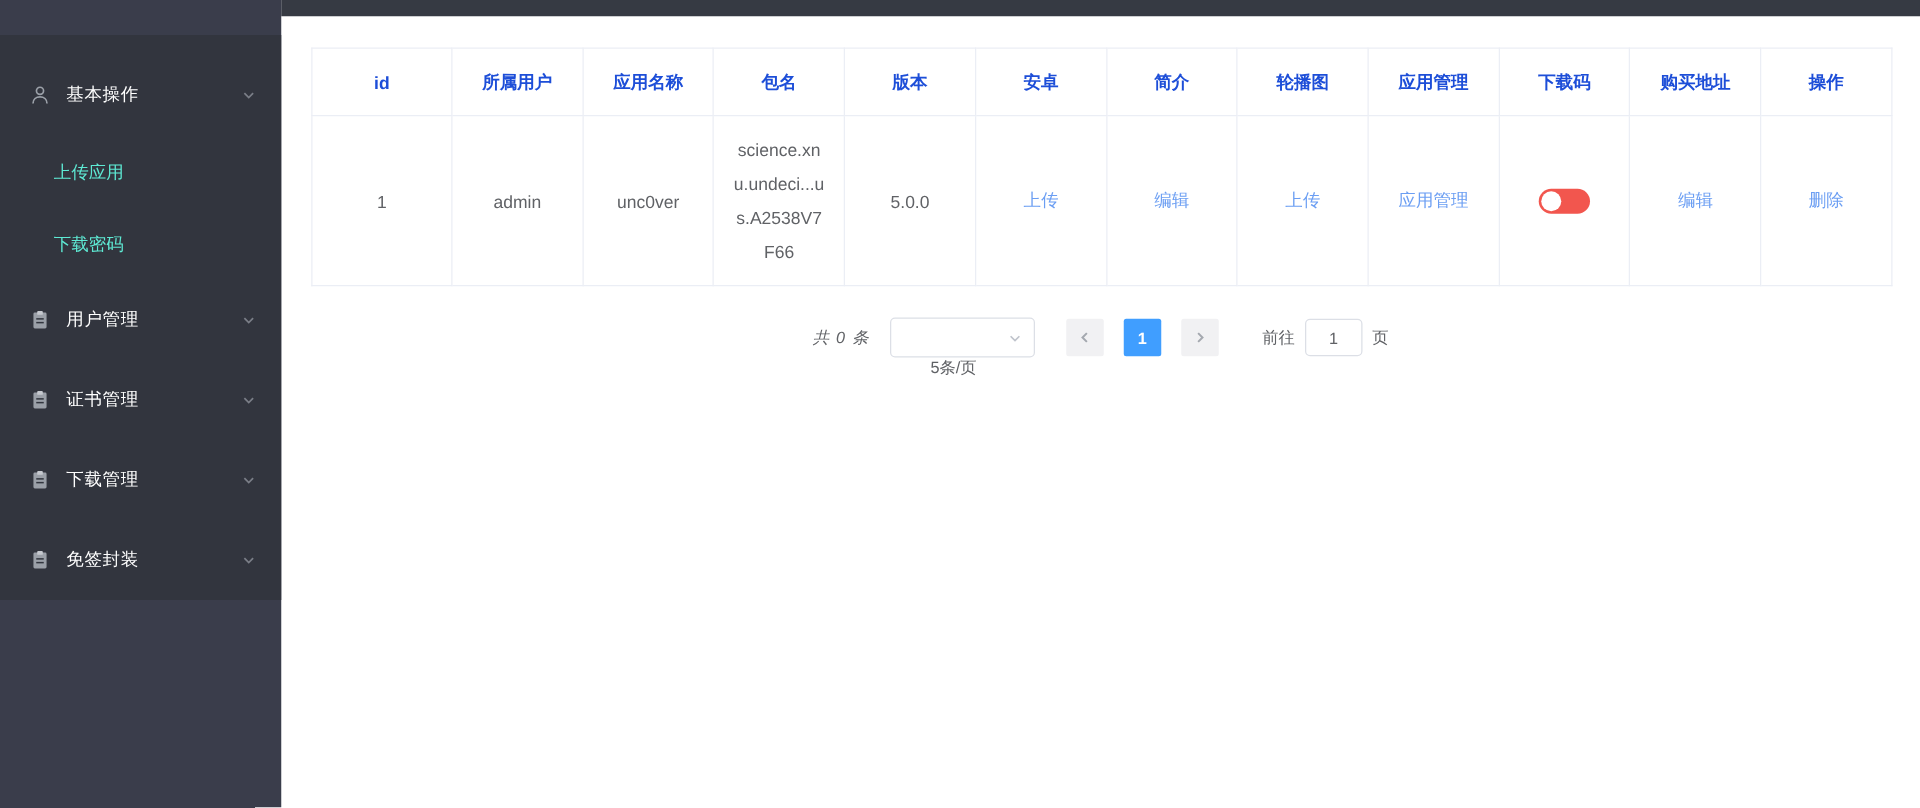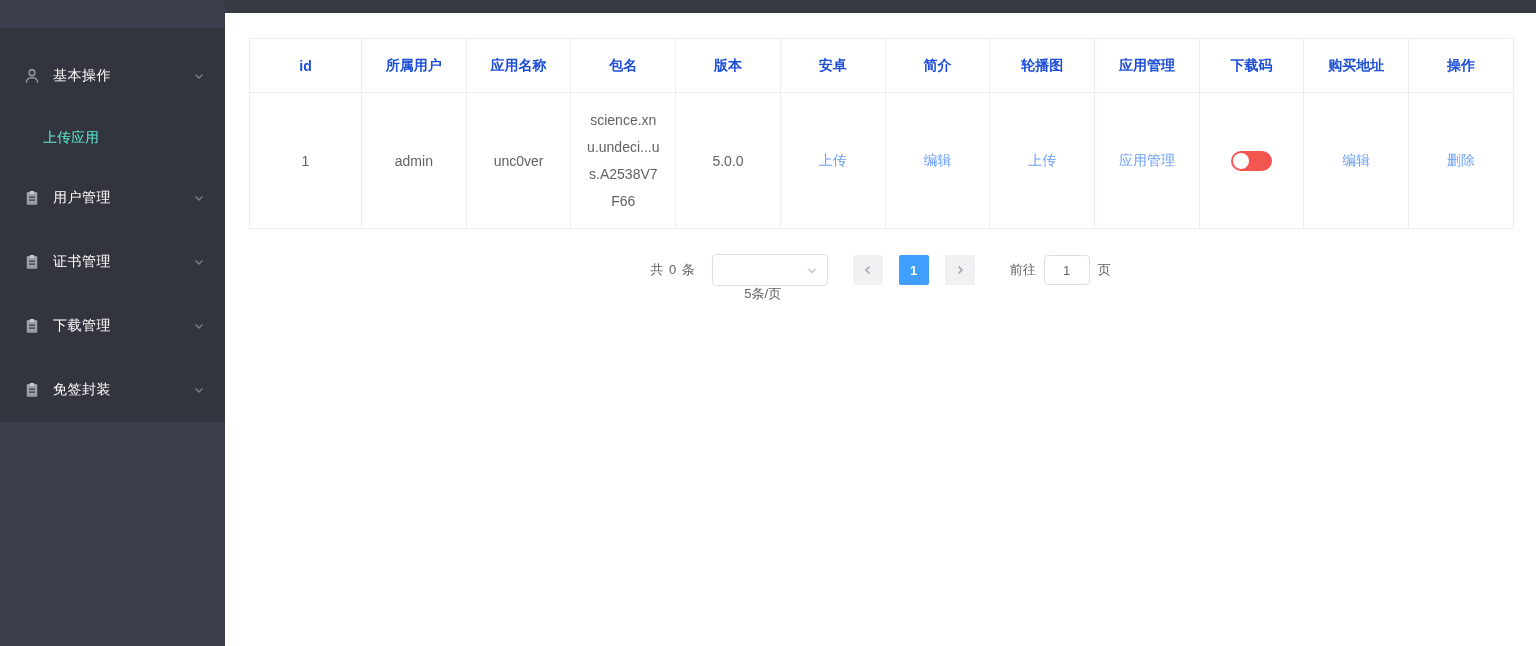--- a/index.html
+++ b/index.html
@@ -37,21 +37,21 @@
   .pkg{max-width:76px;margin:0 auto;word-break:break-all;line-height:27px;}
   .link{color:var(--link);cursor:pointer;font-family:Liberation Serif, serif;}
 
   .switch{display:inline-block;width:41px;height:20px;border-radius:10px;background:var(--switch_on);
     position:relative;cursor:pointer;vertical-align:middle;}
   .switch .knob{position:absolute;left:2px;top:2px;width:16px;height:16px;border-radius:50%;background:#fff;}
 
   
   .pagination{margin-top:25px;display:flex;align-items:center;justify-content:center;
     font-size:13px;color:#606266;}
-  .total{margin-right:16px;letter-spacing:1px;}
+  .total{margin-right:16px;letter-spacing:1px;font-style:italic;}
   .size-select{width:116px;height:32px;border:1px solid #dcdfe6;border-radius:4px;background:#fff;
     display:flex;align-items:center;justify-content:center;position:relative;cursor:pointer;}
   .size-select .ss-label{padding-right:14px;margin-top:48px;}
   .size-select .ss-chev{position:absolute;right:9px;top:10px;width:12px;height:12px;display:inline-flex;}
   .pg-btn{width:30px;height:30px;border:none;border-radius:2px;background:#f1f1f3;display:inline-flex;
     align-items:center;justify-content:center;cursor:pointer;}
   .pg-btn.prev{margin-left:25px;}
   .pg-btn.next{margin-left:16px;}
   .pg-num{width:30px;height:30px;border:none;border-radius:2px;margin-left:16px;background:var(--accent);
     color:#fff;font-size:13px;font-weight:700;cursor:pointer;font-family:inherit;}
@@ -79,20 +79,23 @@
           <svg viewBox="0 0 12 12" fill="none" stroke="#878b94" stroke-width="1.4">
               <polyline points="2.5,4.5 6,8 9.5,4.5"></polyline>
             </svg>
         </span>
       </div>
 
 
       <div class="submenu">
         <div class="submenu-item">
           <span>上传应用</span>
+        </div>
+        <div class="submenu-item">
+          <span>下载密码</span>
         </div>
       </div>
 
       <div class="menu-item">
         <span class="mi-icon">
           <svg viewBox="0 0 24 24">
               <rect x="5" y="4" width="14" height="17" rx="1.5" fill="#9ba0a8"></rect>
               <rect x="9" y="2.5" width="6" height="4" rx="1" fill="#c6c9cf"></rect>
               <rect x="8" y="10" width="8" height="1.6" fill="#32353e"></rect>
               <rect x="8" y="14" width="8" height="1.6" fill="#32353e"></rect>

